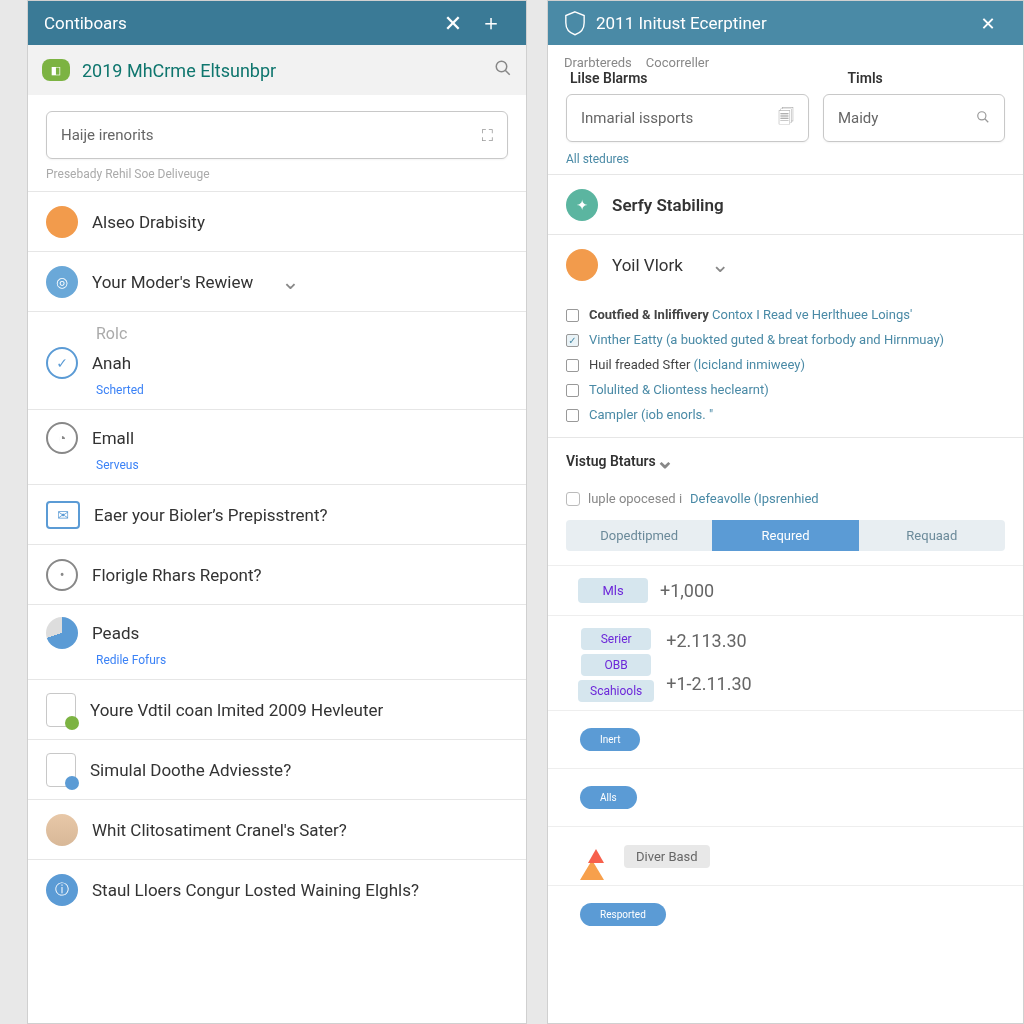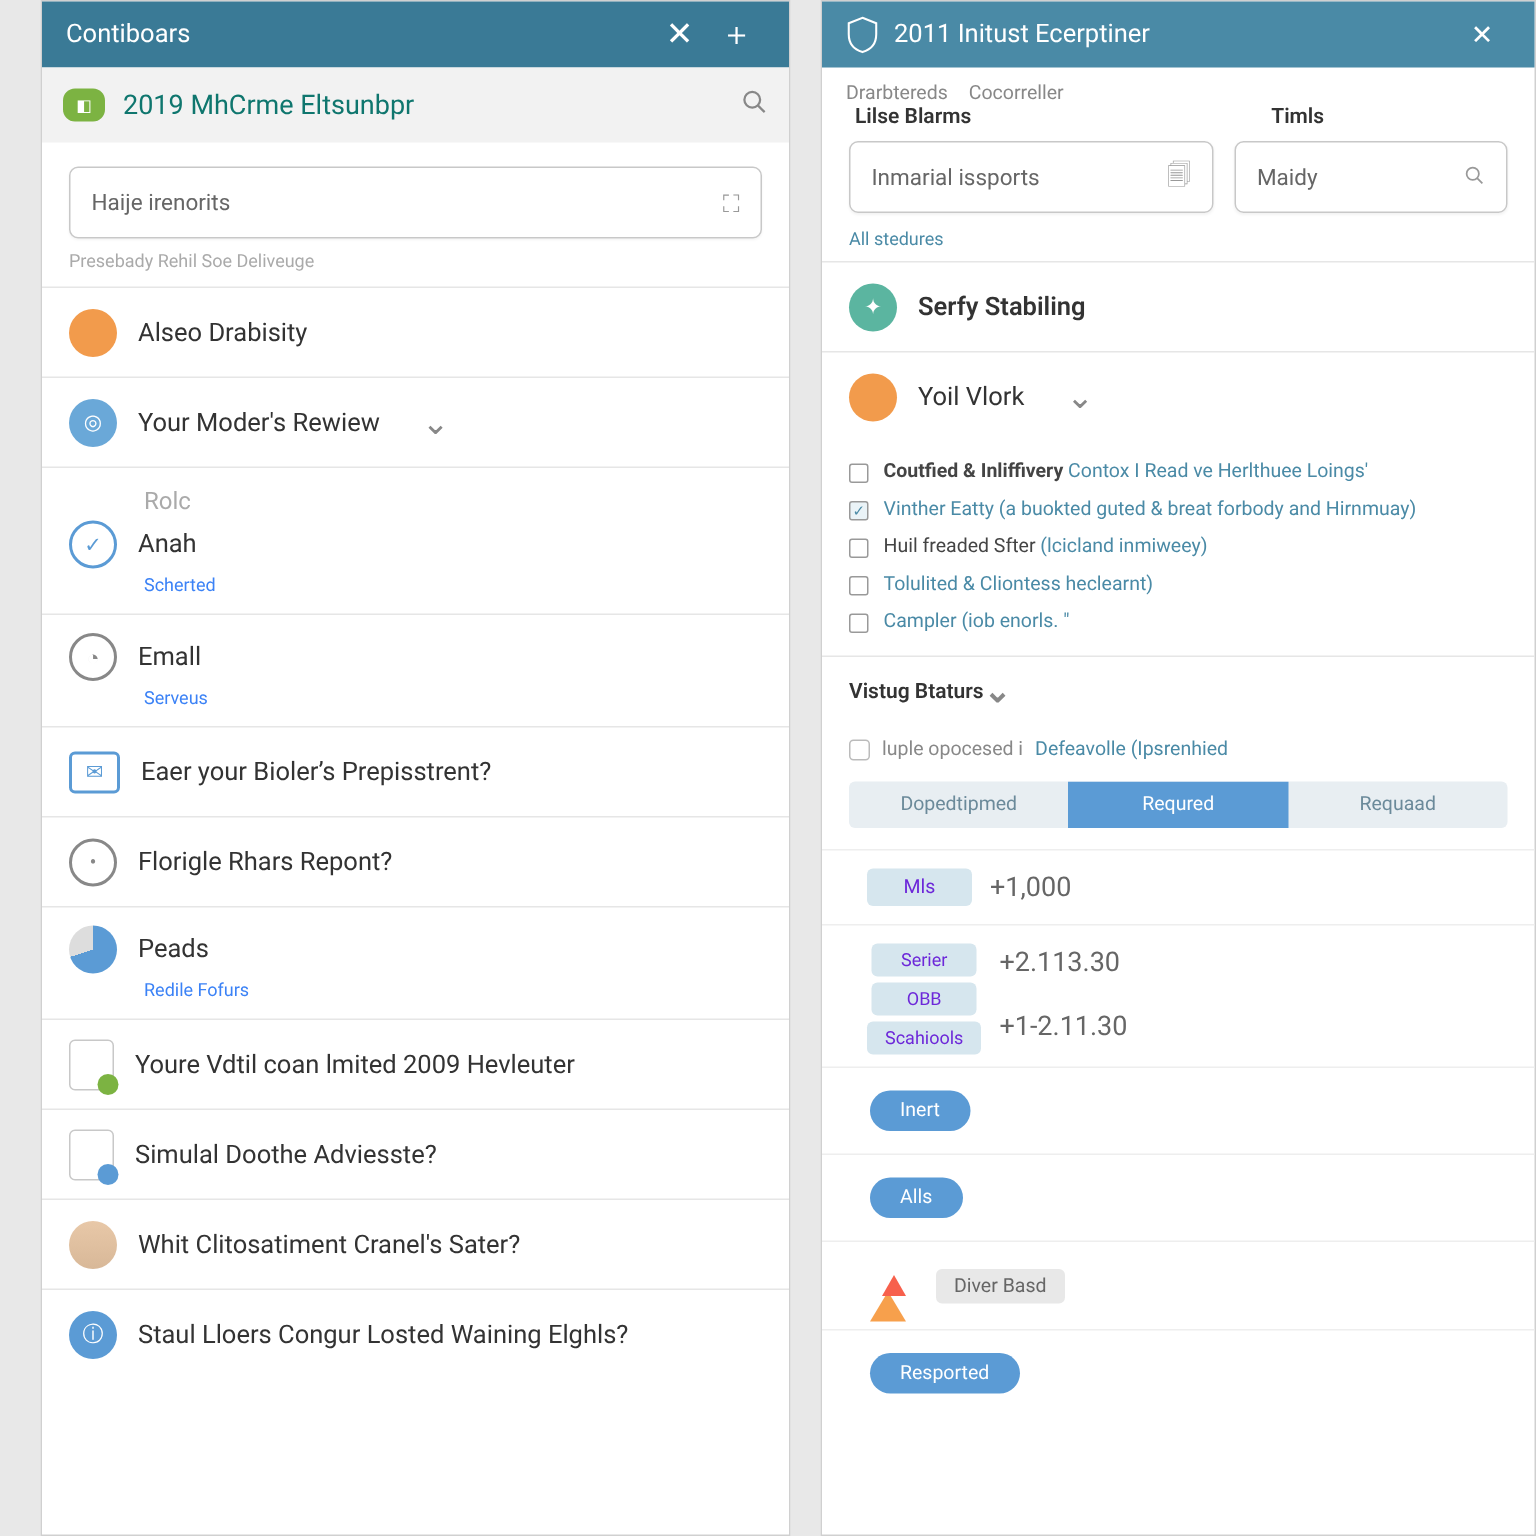--- a/index.html
+++ b/index.html
@@ -61,21 +61,21 @@
 .status-line{padding:8px 18px 14px;font-size:13px;color:#888;display:flex;align-items:center;gap:8px}
 .status-line .lnk{color:#4a8aa6}
 .pill-ico{width:14px;height:14px;border:1.5px solid #bbb;border-radius:3px}
 .seg{display:flex;margin:0 18px 14px;border-radius:4px;overflow:hidden;background:#e8eef2}
 .seg div{flex:1;text-align:center;padding:8px 0;font-size:13px;color:#6b8a9a;cursor:pointer}
 .seg div.active{background:#5b9bd5;color:#fff}
 .data-row{display:flex;align-items:center;padding:8px 18px;gap:12px;min-height:50px;border-top:1px solid #eee}
 .chip{background:#d6e6ee;color:#6d28d9;border-radius:4px;padding:5px 16px;font-size:13px;min-width:70px;text-align:center}
 .chip.sm{padding:4px 12px;font-size:12px}
 .val{color:#666;font-size:18px}
-.btn-primary{background:#5b9bd5;color:#fff;border-radius:14px;padding:6px 20px;font-size:13px;cursor:pointer;display:inline-block}
+.btn-primary{background:#5b9bd5;color:#fff;border-radius:14px;padding:6px 20px;font-size:10px;cursor:pointer;display:inline-block}
 .feat-row{border-top:1px solid #eee;display:flex;align-items:center;padding:14px 18px;gap:14px;min-height:58px}
 .feat-ico{width:30px;height:30px;flex-shrink:0}
 .tri{width:0;height:0;border-left:12px solid transparent;border-right:12px solid transparent;border-bottom:20px solid #f7a04c;position:relative}
 .tri::after{content:"";position:absolute;left:-4px;top:8px;width:0;height:0;border-left:8px solid transparent;border-right:8px solid transparent;border-bottom:14px solid #f7604c}
 .chip-gray{background:#e8e8e8;color:#666;border-radius:4px;padding:4px 12px;font-size:13px}
 .stack{display:flex;flex-direction:column;gap:4px;align-items:center}
 .inline-row{display:flex;align-items:center;gap:14px;width:100%}
 .col-lbls{display:flex;padding:0 22px}
 </style>
 </head>

